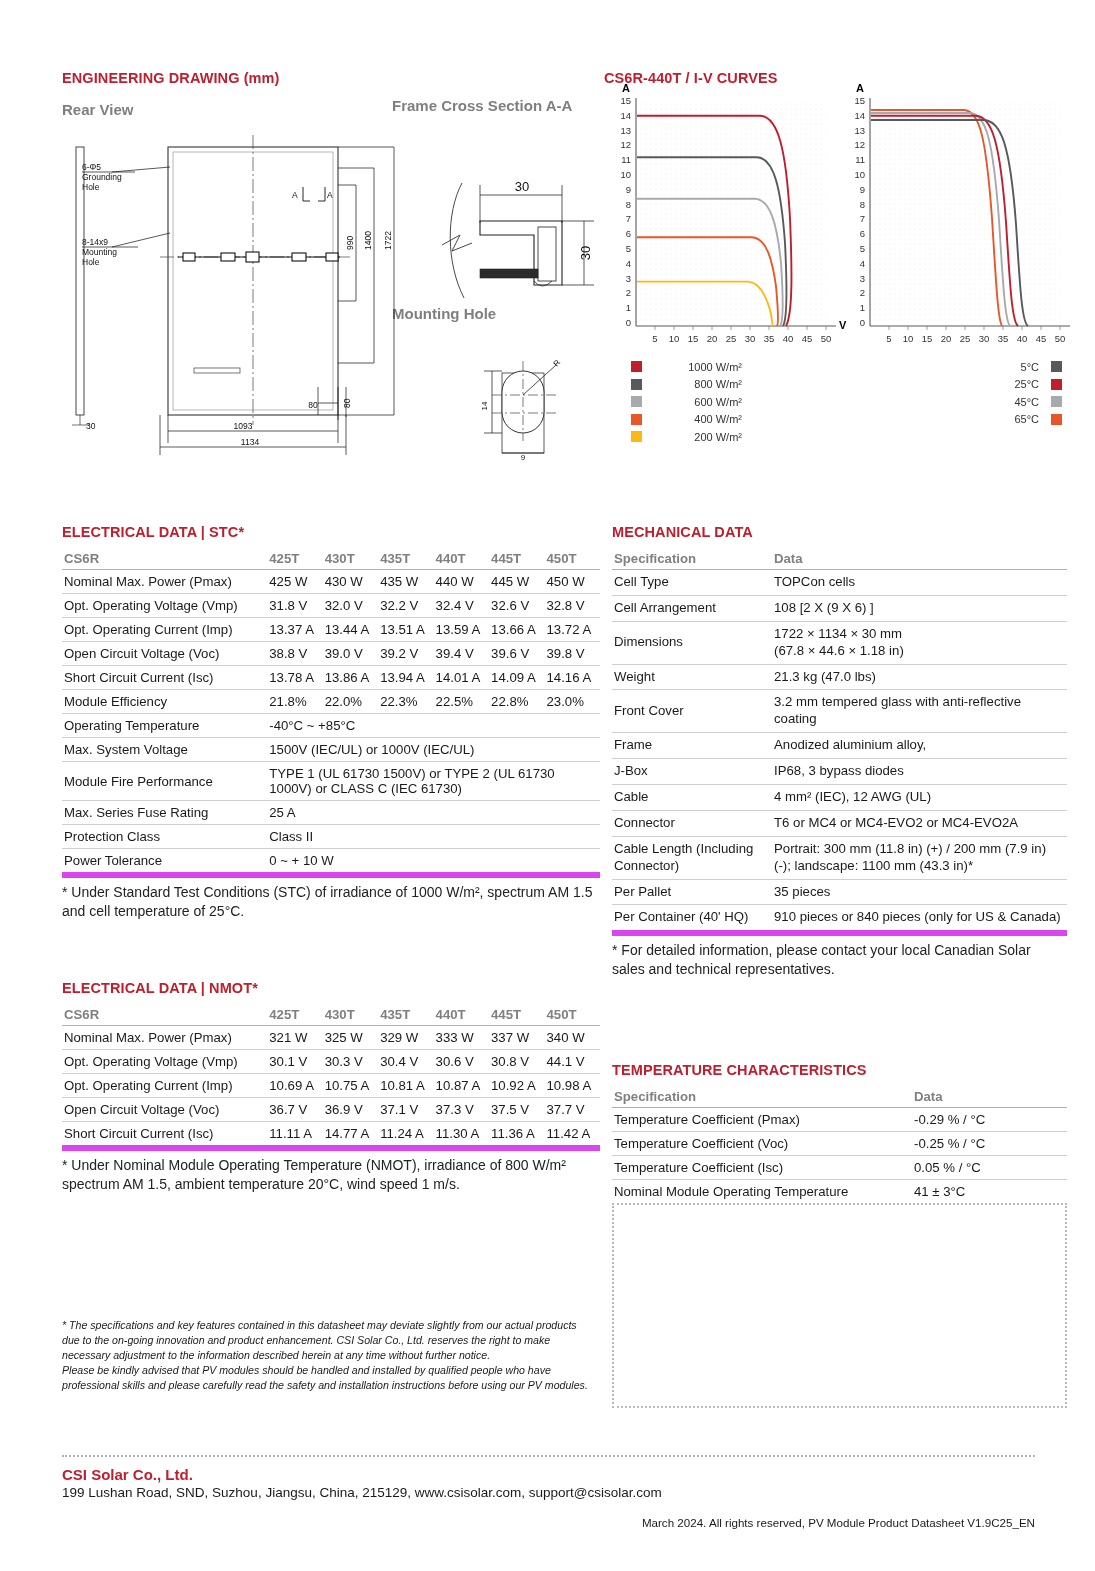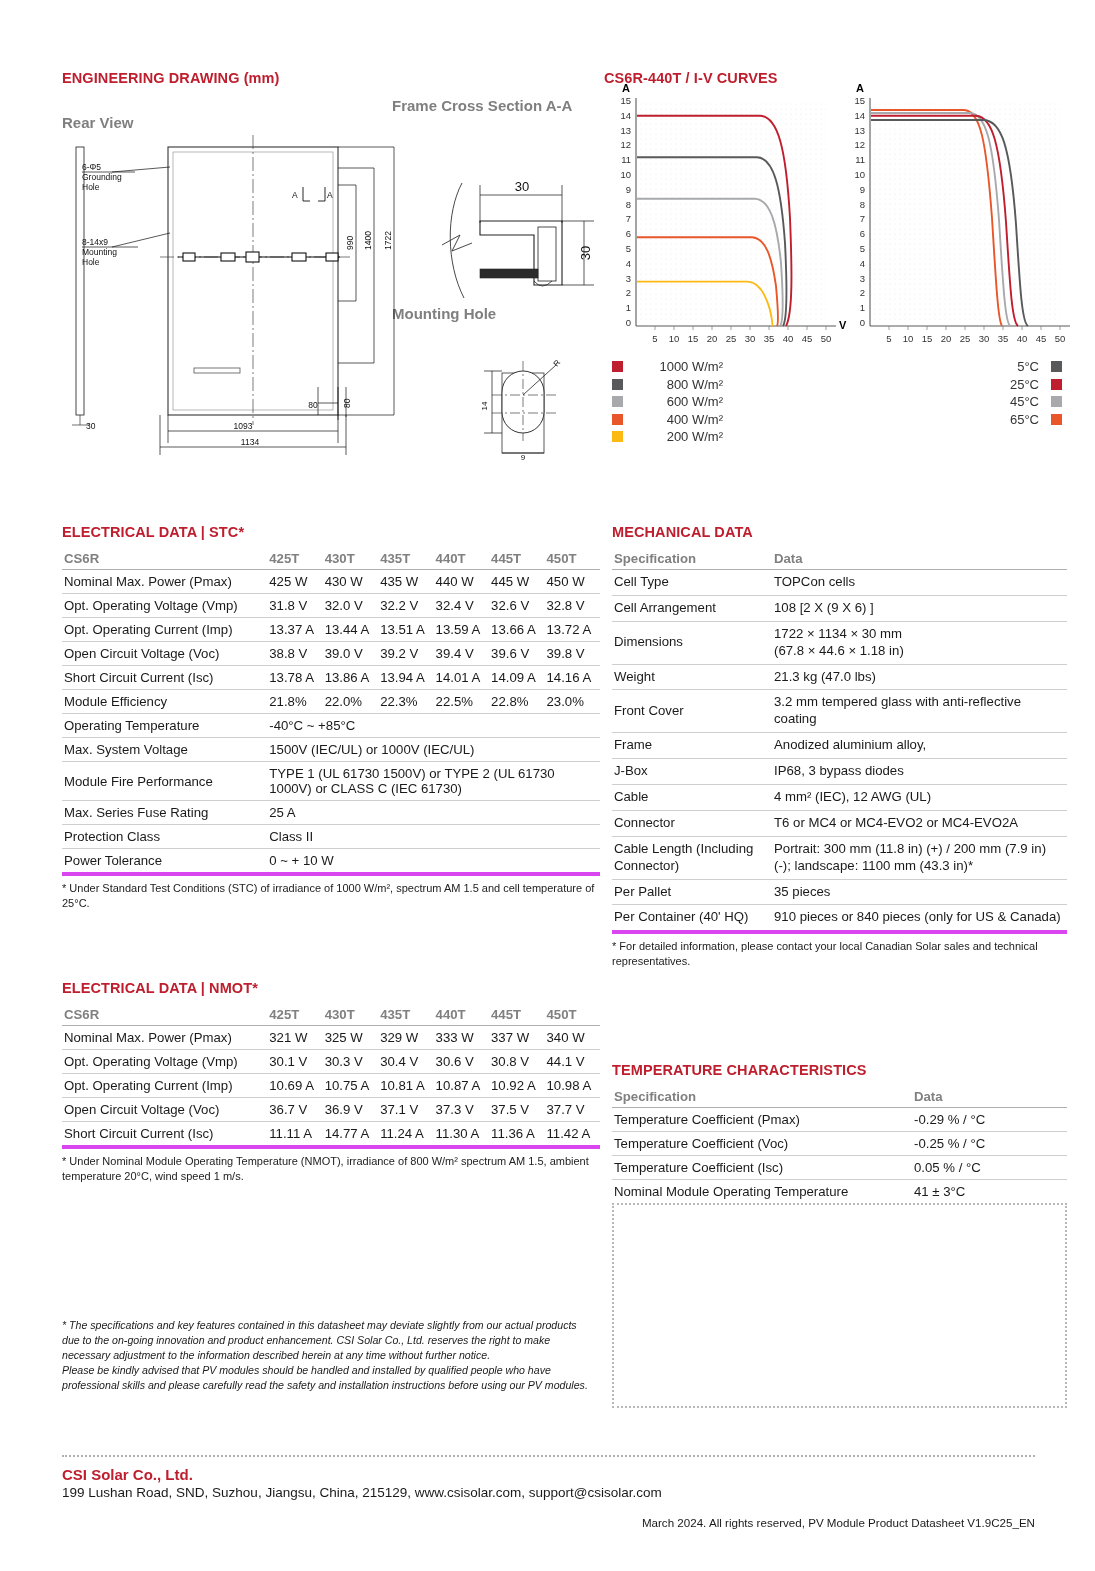--- a/index.html
+++ b/index.html
@@ -23,51 +23,51 @@
   .sub-title {
     color:#7f7f7f;
     font-weight:bold;
     font-size:15px;
   }
 
   
   .top { position:absolute; left:0; top:0; width:1095px; height:500px; }
 
   .eng-head { position:absolute; left:62px; top:55px; }
-  .rear-label { position:absolute; left:62px; top:114px; }
+  .rear-label { position:absolute; left:62px; top:101px; }
   .fcs-label  { position:absolute; left:392px; top:97px; }
   .mh-label   { position:absolute; left:392px; top:305px; }
 
   .drawing { position:absolute; left:60px; top:125px; width:535px; height:340px; }
 
   
   .iv-head { position:absolute; left:604px; top:55px; }
   .iv-wrap { position:absolute; left:600px; top:78px; width:470px; height:290px; }
   .legend-wrap { position:absolute; left:600px; top:358px; width:470px; height:95px; }
   .legend-left { position:absolute; left:12px; top:0; }
   .legend-right { position:absolute; right:8px; top:0; }
-  .lg-row { display:flex; align-items:center; height:17.5px; font-size:13px; color:#333; }
+  .lg-row { display:flex; align-items:center; height:17.5px; font-size:11px; color:#333;margin-left:19px; }
   .lg-row .sw { width:11px; height:11px; display:inline-block; }
   .legend-left .sw { margin-right:28px; }
   .legend-left .lbl { width:72px; text-align:right; }
   .legend-right { text-align:right; }
   .legend-right .lg-row { justify-content:flex-end; }
   .legend-right .sw { margin-left:12px; }
 
   
   .tbl { border-collapse:collapse; width:100%; font-size:13.2px; }
   .tbl td, .tbl th { padding:4px 2px; text-align:left; vertical-align:middle; }
   .tbl thead th {
     color:#808080; font-weight:bold; font-size:13.2px;
     border-bottom:1.2px solid #b0b0b0; padding-bottom:3px;
   }
   .tbl tbody td { border-bottom:1px solid #cfcfcf; }
-  .tbl tbody tr:last-child td { border-bottom:4px solid #d946ef; }
+  .tbl tbody tr:last-child td { border-bottom:6px solid #d946ef; }
   .note {
-    font-size:11px; color:#222; line-height:1.35; margin-top:5px;
+    font-size:14px; color:#222; line-height:1.35; margin-top:5px;
   }
 
   .block { position:absolute; }
   #stc-block   { left:62px;  top:524px;  width:538px; }
   #mech-block  { left:612px; top:524px;  width:455px; }
   #nmot-block  { left:62px;  top:980px;  width:538px; }
   #temp-block  { left:612px; top:1062px; width:455px; }
   #partner-block { left:612px; top:1203px; width:455px; }
   #disc-block  { left:62px;  top:1318px; width:530px; }
   #footer-block{ left:62px;  top:1455px; width:973px; }

